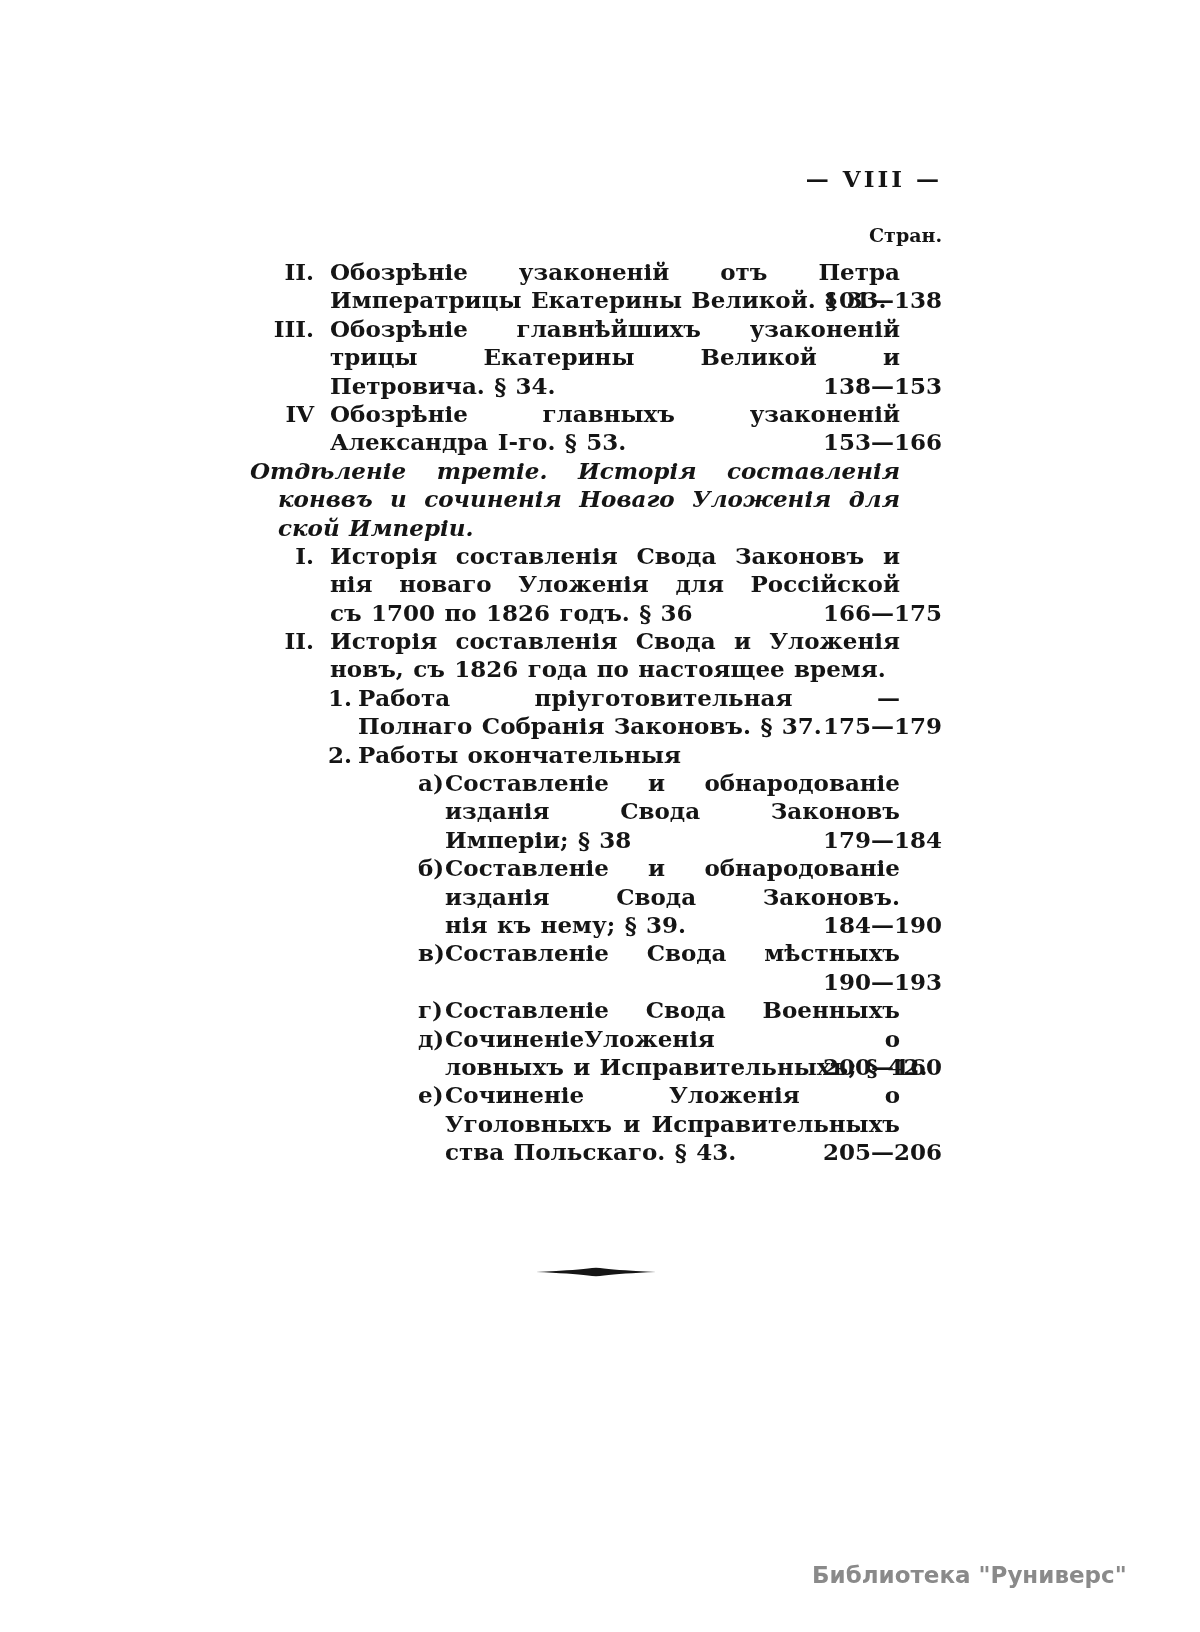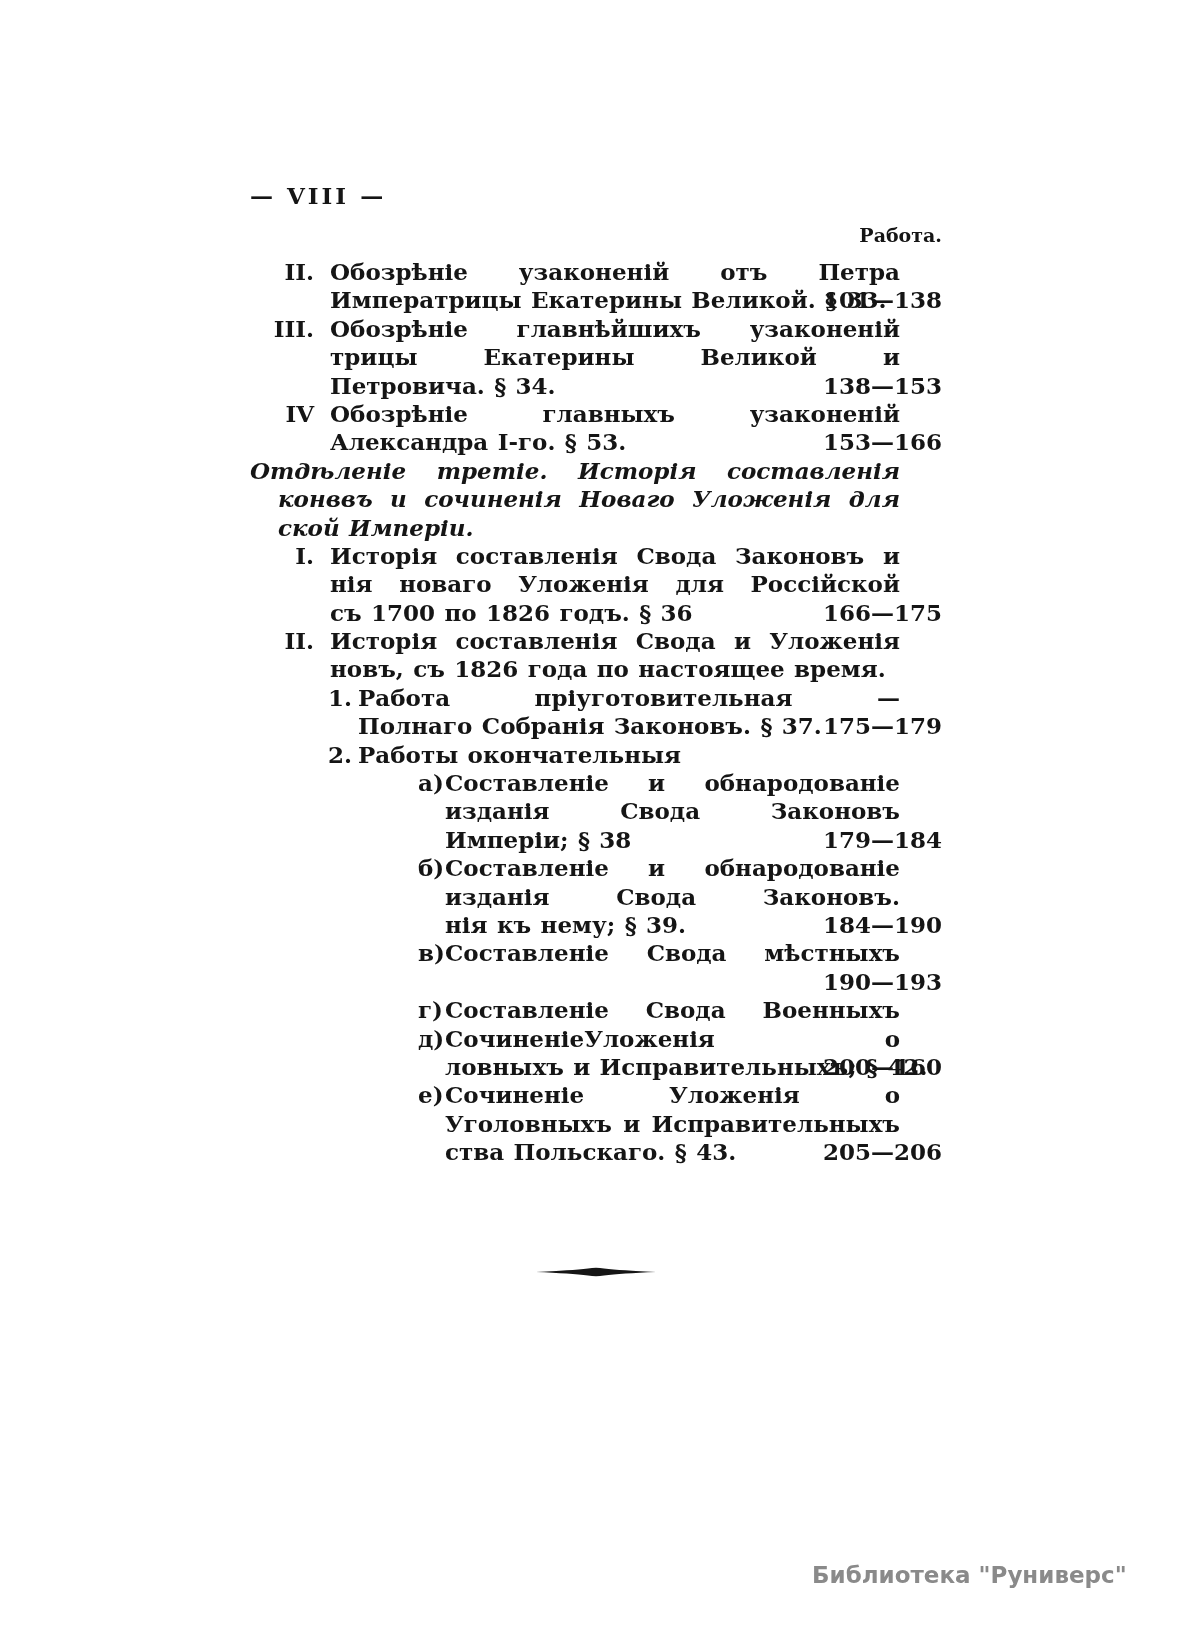--- a/index.html
+++ b/index.html
@@ -6,22 +6,22 @@
   .page{
     position:relative;
     width:1200px;height:1632px;
     background:#ffffff;
     color:#151515;
     font-family:"DejaVu Serif", serif;
     font-weight:700;
     overflow:hidden;
   }
   .hdr{
-    position:absolute;left:250px;top:182px;width:692px;
-    text-align:left;font-size:23px;letter-spacing:3px;
+    position:absolute;left:250px;top:165px;width:692px;
+    text-align:right;font-size:23px;letter-spacing:3px;
   }
   .pages-col-label{
     position:absolute;left:250px;top:224px;width:692px;
     text-align:right;font-size:19px;
   }
   .toc{
     position:absolute;left:250px;top:258px;width:692px;
   }
   .row{position:relative;height:28.4px;text-decoration:underline;}
   .lb,.tx,.pg{position:absolute;top:0;font-size:23px;line-height:28.4px;}
@@ -59,21 +59,21 @@
     font-family:"DejaVu Sans", sans-serif;
     font-weight:600;font-size:23px;color:#8a8a8a;
   }
 </style>
 </head>
 <body>
 
 <div class="page">
 
   <div class="hdr">— VIII —</div>
-  <div class="pages-col-label">Работа.</div>
+  <div class="pages-col-label">Стран.</div>
 
   <div class="toc">
 
     <div class="row">
       <span class="lb lb-roman">II.</span>
       <span class="tx tx-roman fill">Обозрѣніе узаконеній отъ Петра Великаго до</span>
     </div>
     <div class="row">
       <span class="tx tx-roman">Императрицы Екатерины Великой. § 33.</span>
       <span class="pg">101—138</span>

